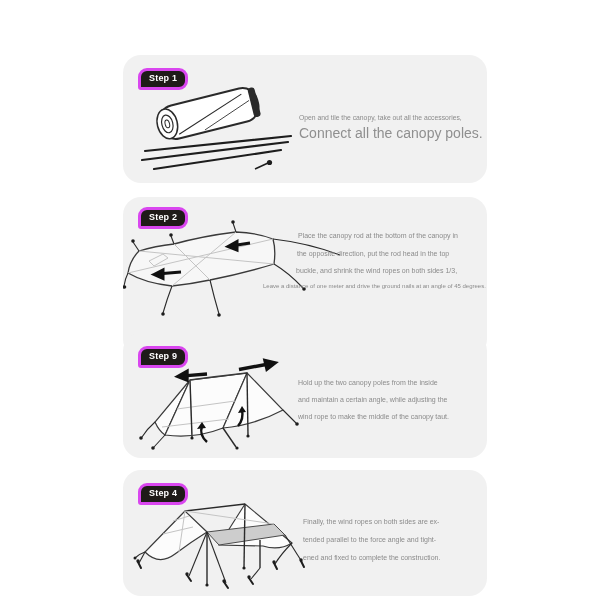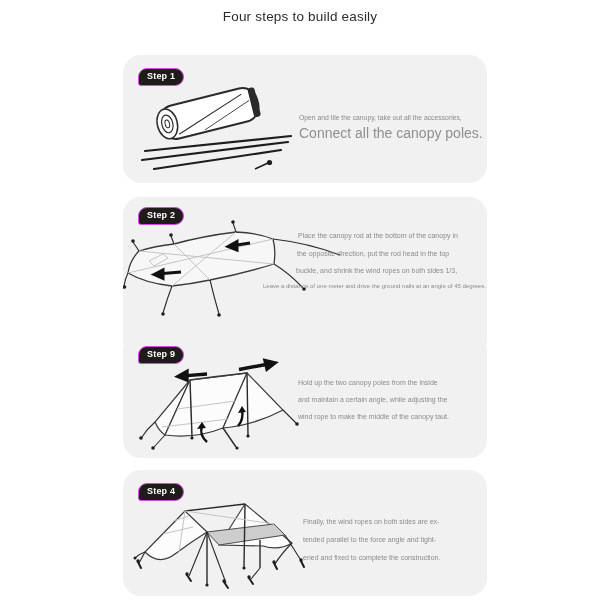--- a/index.html
+++ b/index.html
@@ -18,37 +18,36 @@
     border-radius:18px;
   }
   .card1{top:55px;height:128px;}
   .card2{top:197px;height:160px;}
   .card3{top:333px;height:125px;}
   .card4{top:470px;height:126px;}
   .badge{
     position:absolute;background:#1f1b18;color:#ffffff;
     font-size:9px;font-weight:bold;line-height:13px;
     padding:1px 8px 2px 8px;border-radius:9px 9px 9px 3px;
-    border:1px solid #d946ef;letter-spacing:.2px;z-index:3;
+    border:3px solid #d946ef;letter-spacing:.2px;z-index:3;
   }
   .illus{position:absolute;z-index:1;}
   .t{
     position:absolute;white-space:nowrap;color:#8b8b8b;z-index:2;
   }
   .t-sm{font-size:6.8px;}
   .t-rg{font-size:7px;}
   .t-xs{font-size:6px;}
   .t-md{font-size:14px;color:#8f8f8f;}
 </style>
 </head>
 <body>
 
 <div class="stage">
 
-  <div class="page-title">Four steps to build easily</div>
 
   <div class="card card1">
     <div class="badge" style="left:15px;top:13px;">Step 1</div>
     <svg class="illus" style="left:18px;top:24px;" width="160" height="98" viewBox="0 0 160 98">
       <g transform="rotate(-14 70 34)">
         <rect x="18" y="17" width="100" height="34" rx="15" fill="#ffffff" stroke="#2a2a2a" stroke-width="2"></rect>
         <ellipse cx="25" cy="34" rx="10" ry="15" fill="#ffffff" stroke="#2a2a2a" stroke-width="1.5"></ellipse>
         <ellipse cx="25" cy="34" rx="5.5" ry="9" fill="none" stroke="#2a2a2a" stroke-width="1.2"></ellipse>
         <ellipse cx="25" cy="34" rx="2.2" ry="4" fill="none" stroke="#2a2a2a" stroke-width="1"></ellipse>
         <path d="M34 47 L104 23" fill="none" stroke="#2a2a2a" stroke-width="1.1"></path>

